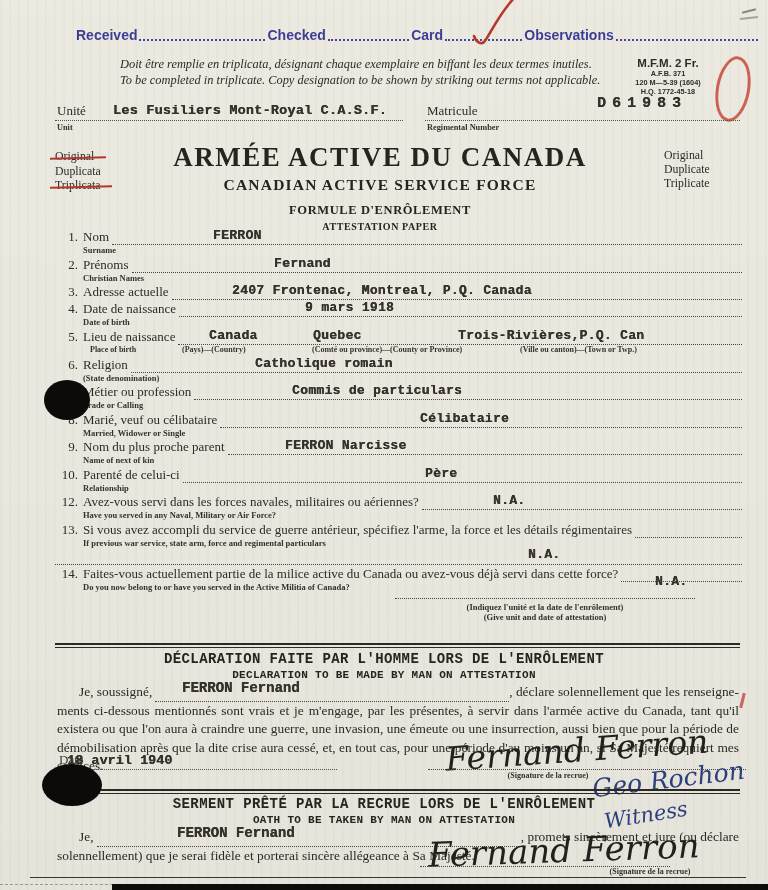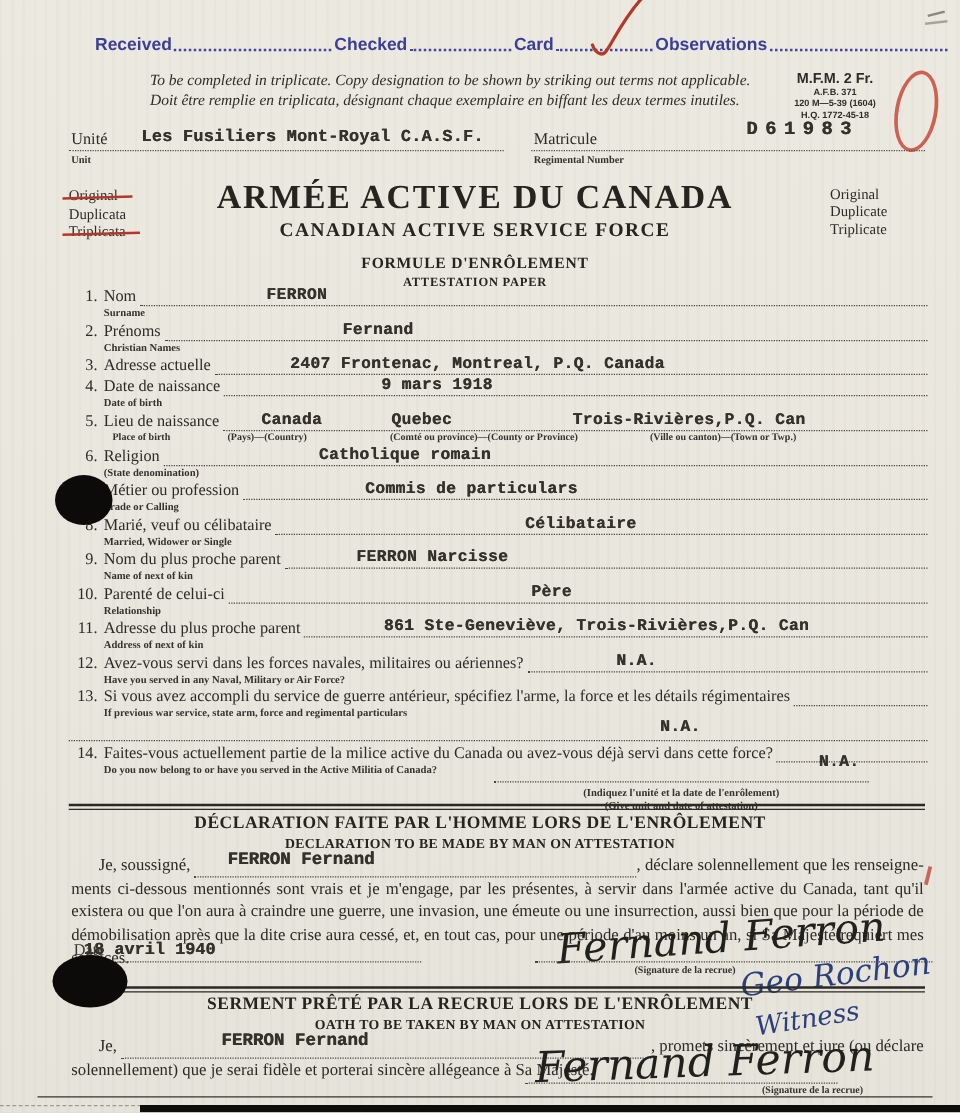--- a/index.html
+++ b/index.html
@@ -81,21 +81,21 @@
   
   .dbl-rule{position:absolute;left:55px;right:28px;height:2px;
             border-top:2.5px solid #2b2924;border-bottom:1px solid #2b2924;}
   #rule1{top:643px;}
   #rule2{top:789px;}
   #rule3{position:absolute;top:877px;left:30px;right:22px;border-top:1.6px solid #37352f;}
   #rule3b{position:absolute;top:884px;left:0;right:0;border-top:1px dashed rgba(70,66,58,0.45);}
   #bottom-strip{position:absolute;bottom:0;left:112px;right:0;height:6px;background:#0e0d0b;}
 
   
-  .sec-head{position:absolute;left:0;right:0;text-align:center;color:#26241f;}
+  .sec-head{position:absolute;left:0;right:0;text-align:center;color:#26241f;font-family:Liberation Mono, monospace;}
   .sec-head .h-fr{font-size:14px;font-weight:bold;letter-spacing:0.4px;}
   .sec-head .h-en{font-size:11px;font-weight:bold;margin-top:2px;letter-spacing:0.3px;}
   #decl-head{top:651px;}
   #oath-head{top:796px;}
   #decl-para{position:absolute;top:683px;left:57px;width:682px;font-size:13.4px;line-height:18.6px;
              text-align:justify;color:#2c2a25;}
   .para-line1{display:flex;align-items:flex-end;position:relative;padding-left:22px;}
   .para-line1 .pre,.para-line1 .post{white-space:nowrap;}
   .para-line1 .dots{height:12px;}
   #decl-name{position:absolute;left:125px;top:-4px;font-size:14px;}
@@ -143,22 +143,22 @@
     <span>Observations</span>
     <span class="sdots sd4"></span>
   </div>
   <svg id="check-mark" viewBox="0 0 60 50">
     <path d="M8 36 c2 6 7 9 10 6 c5 -5 12 -24 30 -44" fill="none" stroke="#b5392b" stroke-width="2.6" stroke-linecap="round"></path>
   </svg>
   <div class="corner-mark" id="cm1"></div>
   <div class="corner-mark" id="cm2"></div>
 
   <div id="instructions">
+    <div>Doit être remplie en triplicata, désignant chaque exemplaire en biffant les deux termes inutiles.</div>
     <div>To be completed in triplicate.  Copy designation to be shown by striking out terms not applicable.</div>
-    <div>Doit être remplie en triplicata, désignant chaque exemplaire en biffant les deux termes inutiles.</div>
   </div>
   <div id="mfm">
     <div class="l1">M.F.M. 2 Fr.</div>
     <div class="ls">A.F.B. 371</div>
     <div class="ls">120 M—5-39 (1604)</div>
     <div class="ls">H.Q. 1772-45-18</div>
   </div>
   <div id="red-zero"></div>
 
   <div id="unit-row">
@@ -294,29 +294,20 @@
     <div class="q">
       <div class="q-main">
         <span class="q-num">10.</span>
         <span class="q-fr">Parenté de celui-ci</span>
         <span class="dots"></span>
       </div>
       <div class="q-en">Relationship</div>
       <span class="ans typed" id="ans-q10">Père</span>
     </div>
 
-    <div class="q">
-      <div class="q-main">
-        <span class="q-num">11.</span>
-        <span class="q-fr">Adresse du plus proche parent</span>
-        <span class="dots"></span>
-      </div>
-      <div class="q-en">Address of next of kin</div>
-      <span class="ans typed" id="ans-q11">861 Ste-Geneviève, Trois-Rivières,P.Q. Can</span>
-    </div>
 
     <div class="q">
       <div class="q-main">
         <span class="q-num">12.</span>
         <span class="q-fr">Avez-vous servi dans les forces navales, militaires ou aériennes?</span>
         <span class="dots"></span>
       </div>
       <div class="q-en">Have you served in any Naval, Military or Air Force?</div>
       <span class="ans typed" id="ans-q12">N.A.</span>
     </div>

